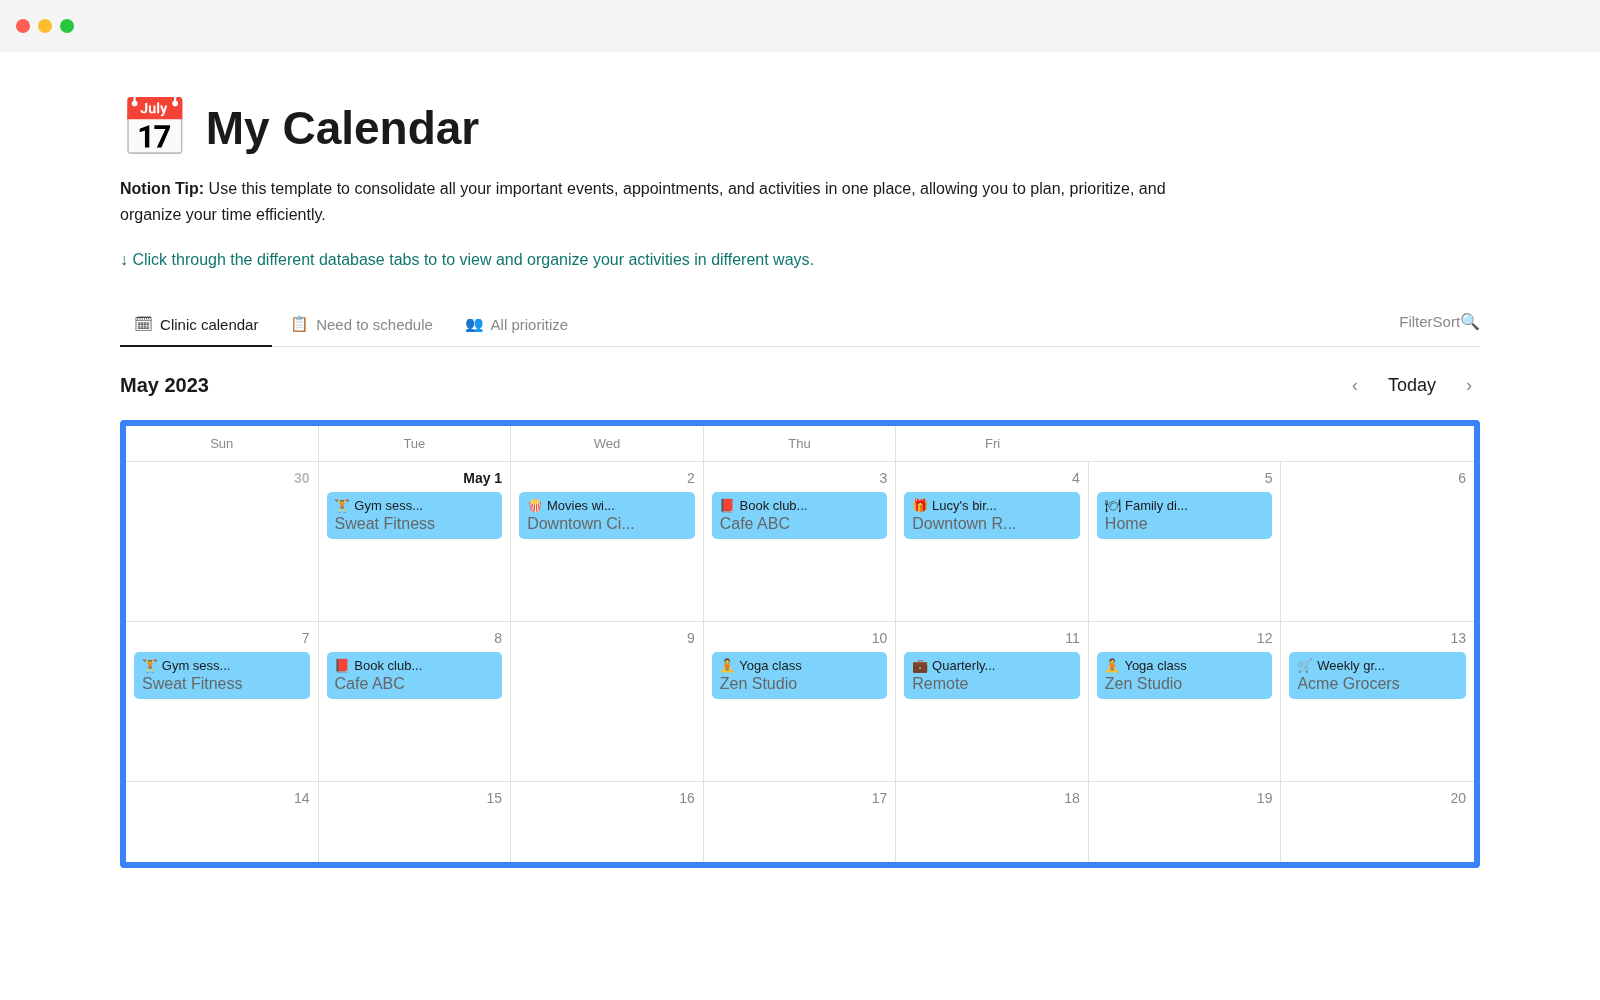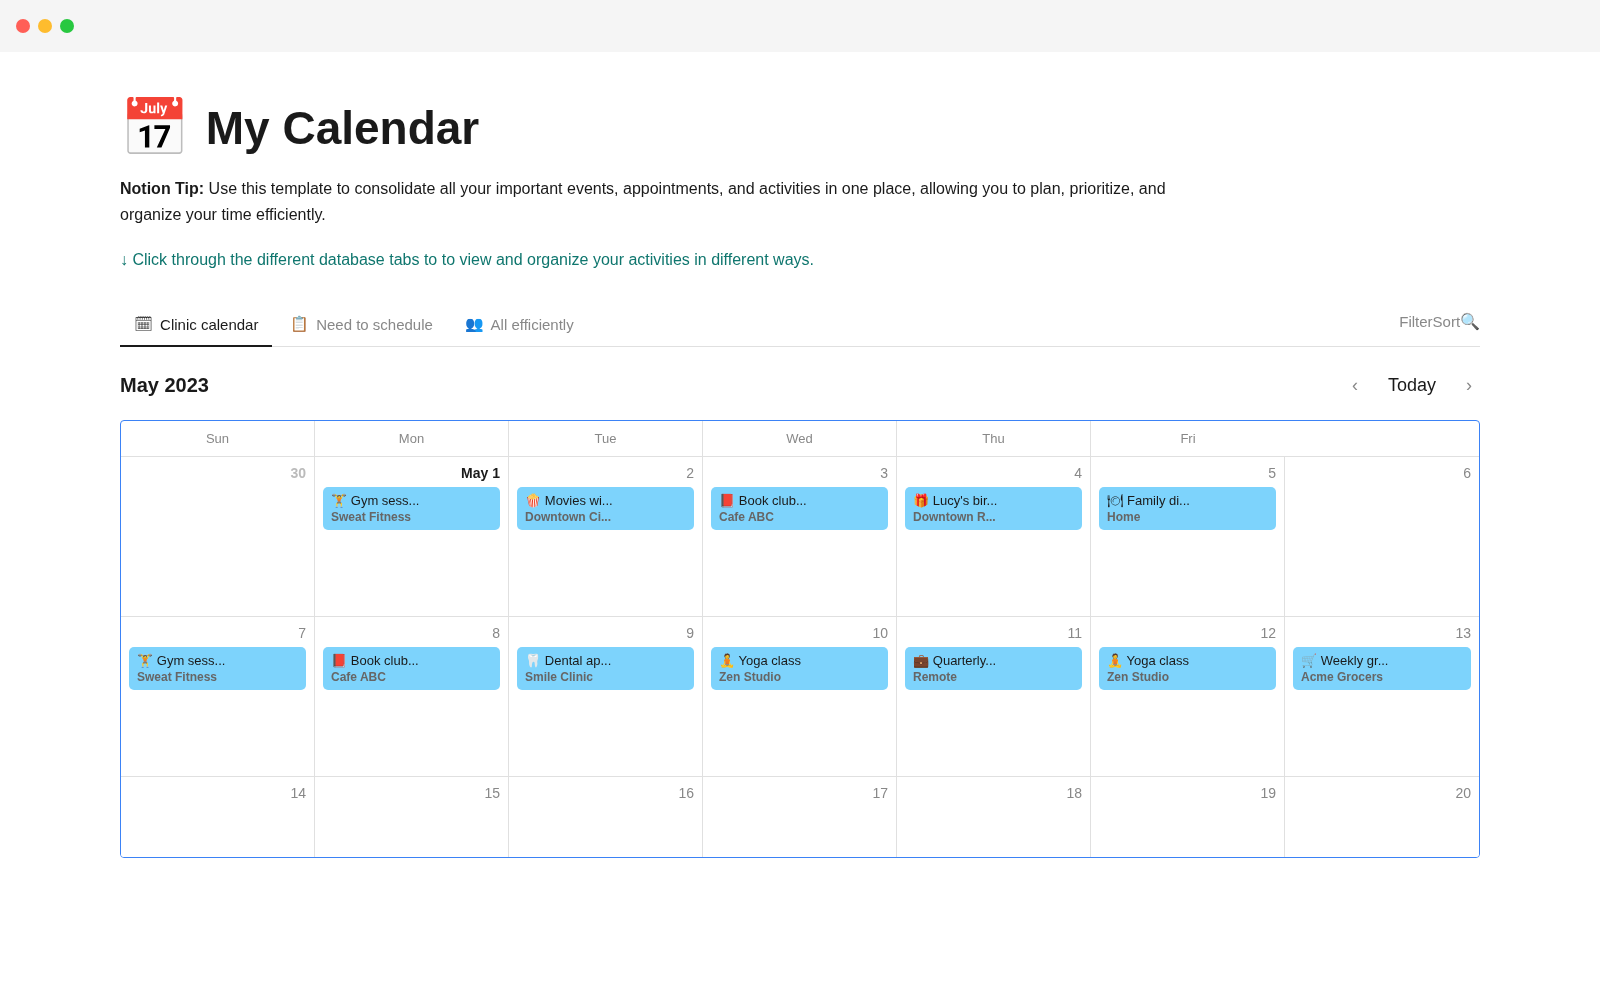--- a/index.html
+++ b/index.html
@@ -147,21 +147,21 @@
       border: none;
       cursor: pointer;
       font-size: 18px;
       color: #1a1a1a;
       font-weight: 400;
       padding: 4px 10px;
     }
 
     
     .calendar-grid {
-      border: 1px solid #3b82f6;
+      border: 6px solid #3b82f6;
       border-radius: 4px;
       overflow: hidden;
     }
 
     .day-headers {
       display: grid;
       grid-template-columns: repeat(7, 1fr);
       border-bottom: 1px solid #e0e0e0;
     }
     .day-header {
@@ -223,26 +223,25 @@
     .event-title {
       font-size: 13px;
       font-weight: 500;
       color: #1a1a1a;
       white-space: nowrap;
       overflow: hidden;
       text-overflow: ellipsis;
       margin-bottom: 2px;
     }
     .event-location {
-      font-size: 12px;
+      font-size: 16px;
       color: #666;
       white-space: nowrap;
       overflow: hidden;
       text-overflow: ellipsis;
-      font-weight: bold;
     }
 
     .week3 {
       min-height: 90px;
     }
   </style>
 </head>
 <body>
 
 <div class="titlebar">
@@ -270,21 +269,21 @@
       <div class="tab active">
         <span class="tab-icon">🗓</span>
         <span>Clinic calendar</span>
       </div>
       <div class="tab">
         <span class="tab-icon">📋</span>
         <span>Need to schedule</span>
       </div>
       <div class="tab">
         <span class="tab-icon">👥</span>
-        <span>All efficiently</span>
+        <span>All prioritize</span>
       </div>
     </div>
     <div class="tabs-right">
       <span>Filter</span>
       <span>Sort</span>
       <span class="search-icon">🔍</span>
     </div>
   </div>
 
   <div class="calendar-section">
@@ -294,21 +293,20 @@
         <button class="nav-btn">‹</button>
         <button class="today-btn">Today</button>
         <button class="nav-btn">›</button>
       </div>
     </div>
 
     <div class="calendar-grid">
 
       <div class="day-headers">
         <div class="day-header">Sun</div>
-        <div class="day-header">Mon</div>
         <div class="day-header">Tue</div>
         <div class="day-header">Wed</div>
         <div class="day-header">Thu</div>
         <div class="day-header">Fri</div>
       </div>
 
       <div class="calendar-weeks" id="calendar-weeks">
           <div class="calendar-week">
             <div class="calendar-day other-month">
               <div class="day-num">30</div>
@@ -362,24 +360,20 @@
             </div>
             <div class="calendar-day">
               <div class="day-num">8</div>
               <div class="event-card">
                 <div class="event-title">📕 Book club...</div>
                 <div class="event-location">Cafe ABC</div>
               </div>
             </div>
             <div class="calendar-day">
               <div class="day-num">9</div>
-              <div class="event-card">
-                <div class="event-title">🦷 Dental ap...</div>
-                <div class="event-location">Smile Clinic</div>
-              </div>
             </div>
             <div class="calendar-day">
               <div class="day-num">10</div>
               <div class="event-card">
                 <div class="event-title">🧘 Yoga class</div>
                 <div class="event-location">Zen Studio</div>
               </div>
             </div>
             <div class="calendar-day">
               <div class="day-num">11</div>

